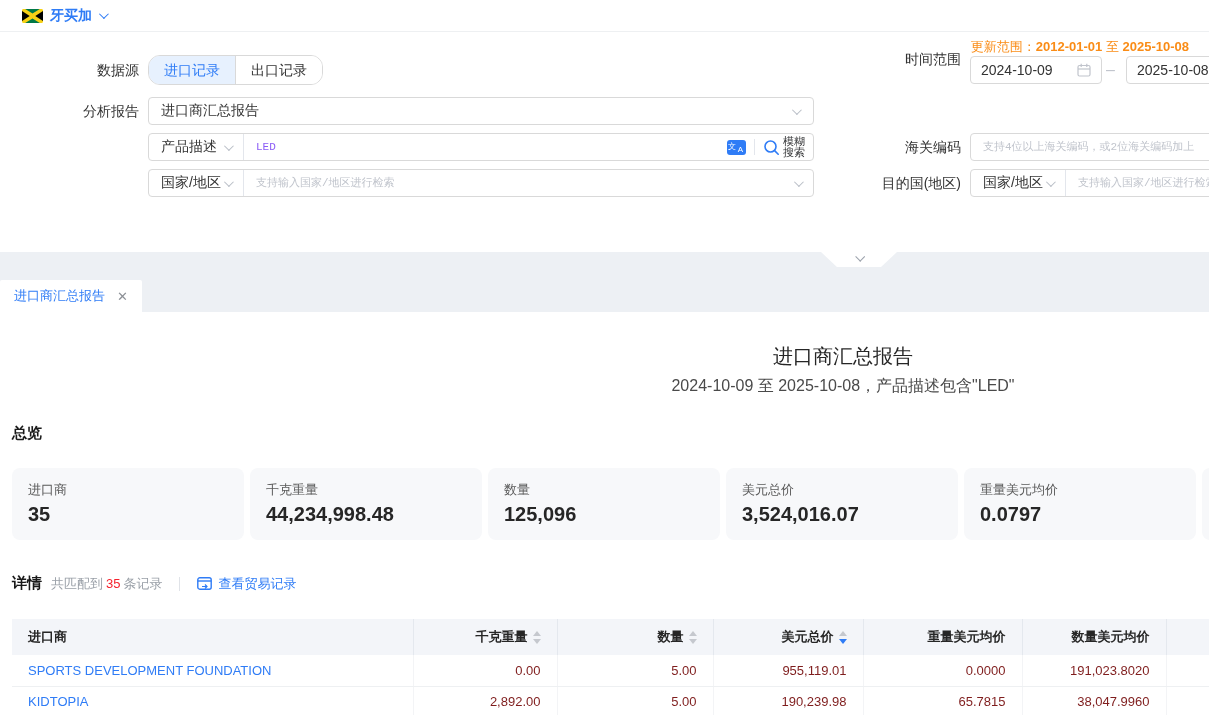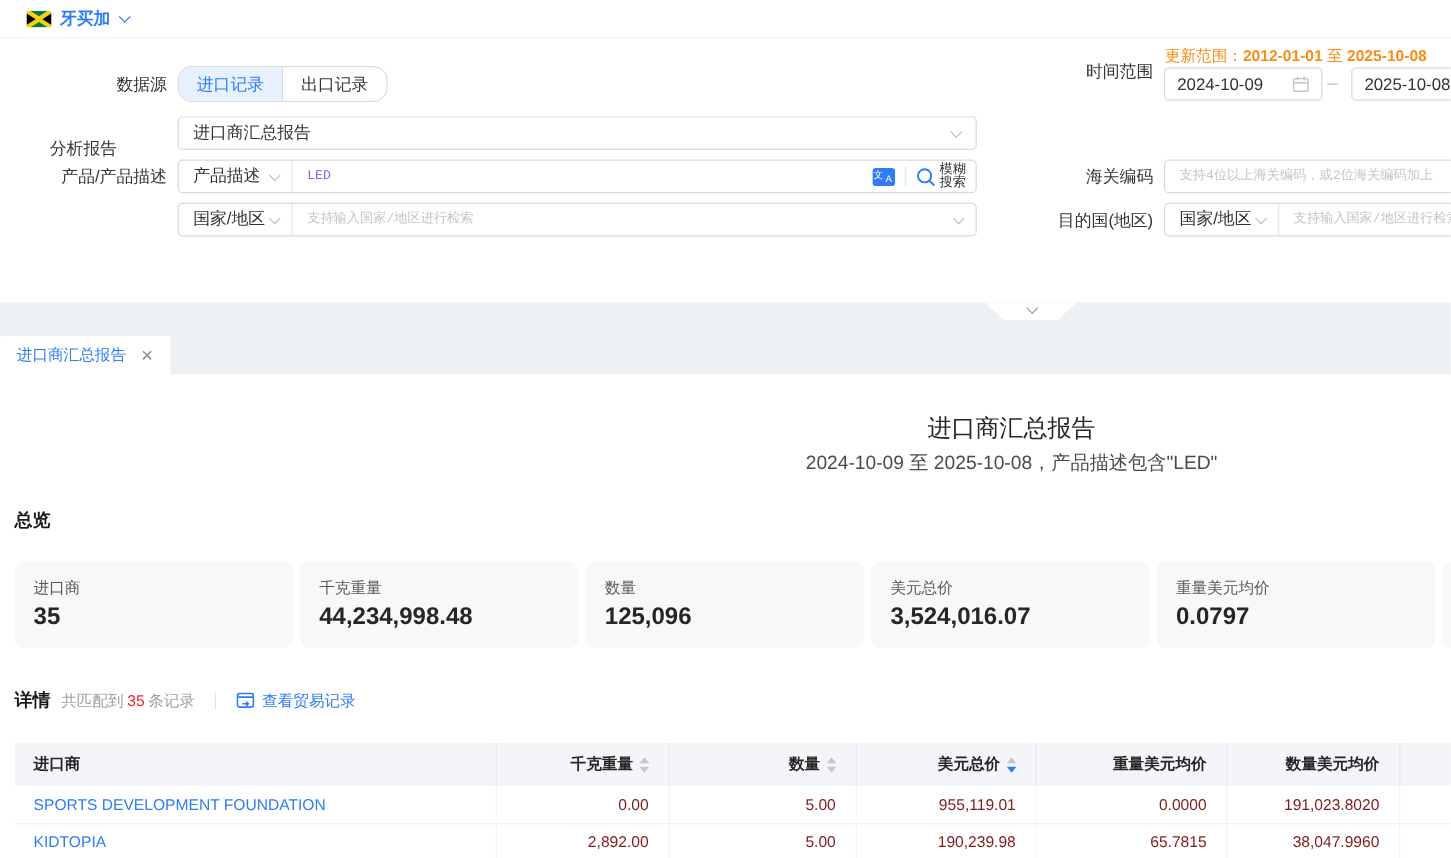--- a/index.html
+++ b/index.html
@@ -148,27 +148,26 @@
         <line x1="4.2" y1="0.8" x2="4.2" y2="4" stroke="#c0c4cc" stroke-width="1.2"></line>
         <line x1="9.8" y1="0.8" x2="9.8" y2="4" stroke="#c0c4cc" stroke-width="1.2"></line>
         <line x1="1" y1="6" x2="13" y2="6" stroke="#c0c4cc" stroke-width="1.2"></line>
       </svg>
     </div>
     <div class="abs dash" style="left:1106px;top:22px;line-height:30px;">–</div>
     <div class="abs ctl date-input" style="left:1126px;top:23px;width:150px;">
       <span>2025-10-08</span>
     </div>
 
-    <div class="abs lbl" style="left:0;top:76px;width:139px;line-height:28px;text-align:center;">分析报告</div>
+    <div class="abs lbl" style="left:0;top:64px;width:139px;line-height:28px;">分析报告</div>
     <div class="abs ctl select-box" style="left:148px;top:64px;width:666px;">
       <span>进口商汇总报告</span>
       <span class="chev gray"></span>
     </div>
 
-    <div class="abs lbl" style="left:0;top:100px;width:139px;line-height:28px;">产品/产品描述</div>
     <div class="abs ctl compound" style="left:148px;top:100px;width:666px;">
       <div class="mode-seg">
         <span>产品描述</span>
         <span class="chev gray"></span>
       </div>
       <div class="vsep"></div>
       <input class="txt-input" type="text" value="LED" style="">
       <div class="icon-zone">
         <svg width="19" height="15" viewBox="0 0 19 15" style="cursor:pointer;">
           <rect width="19" height="15" rx="3" fill="#2f7cf6"></rect>

